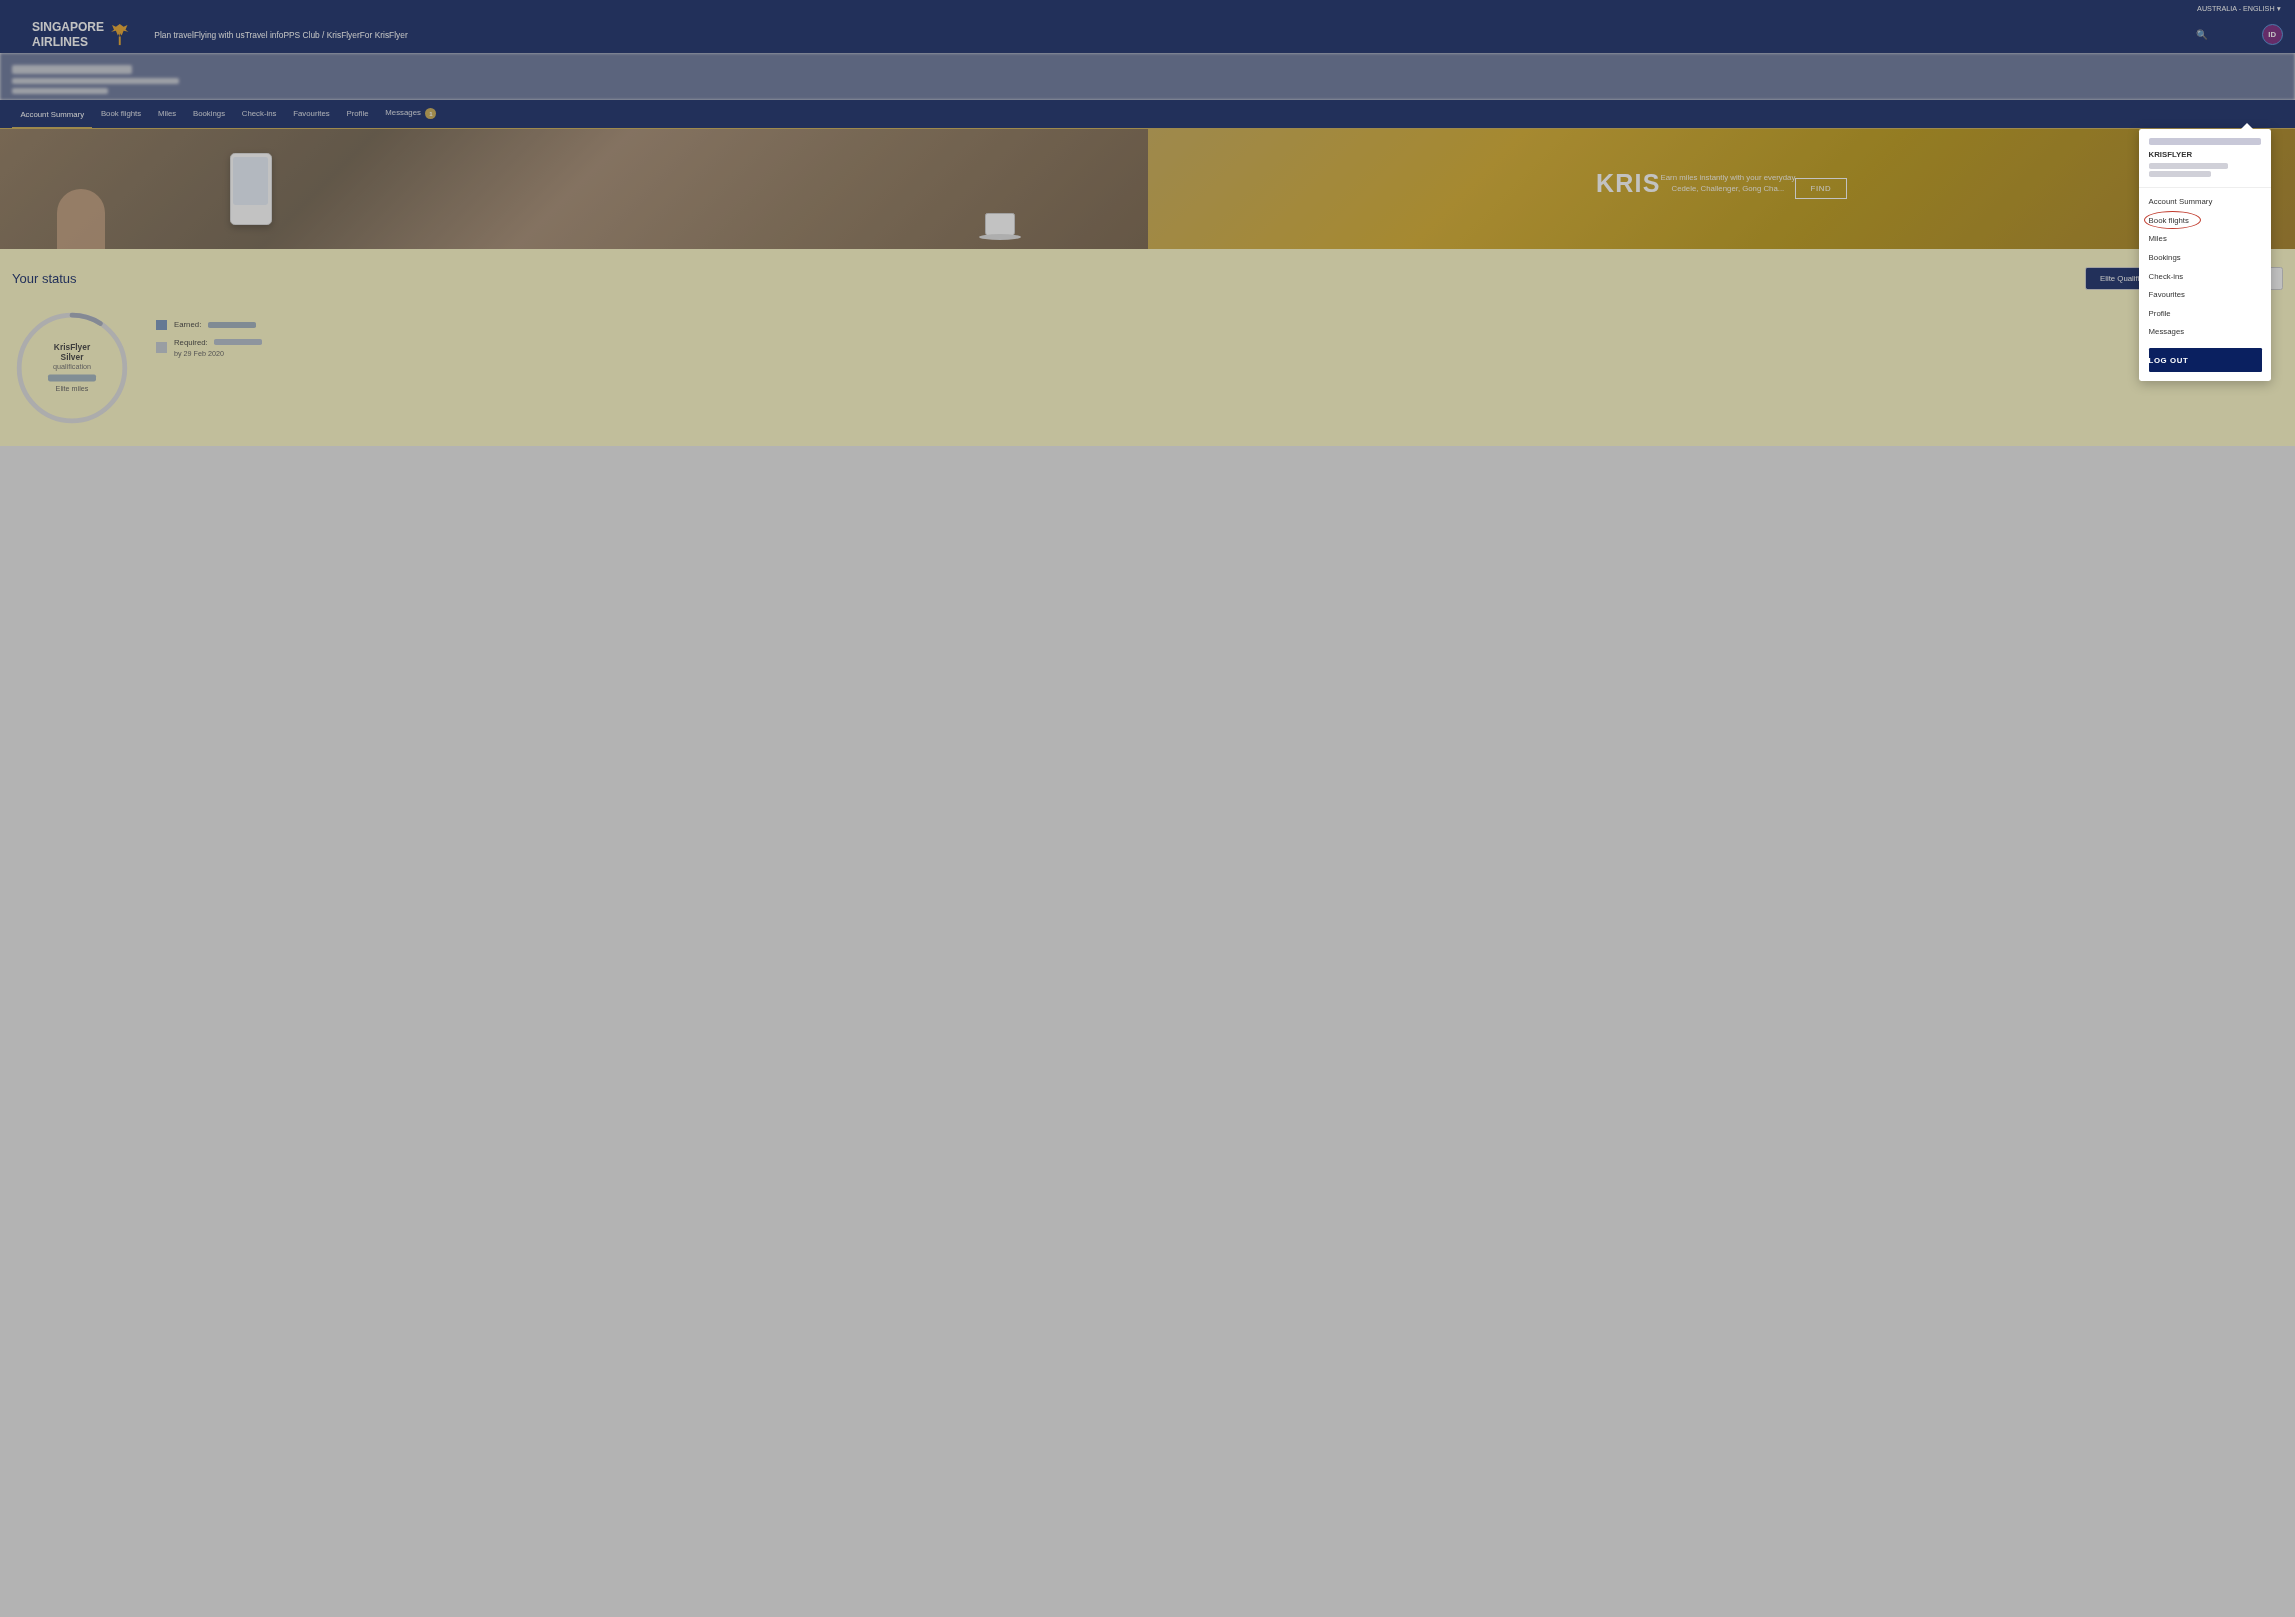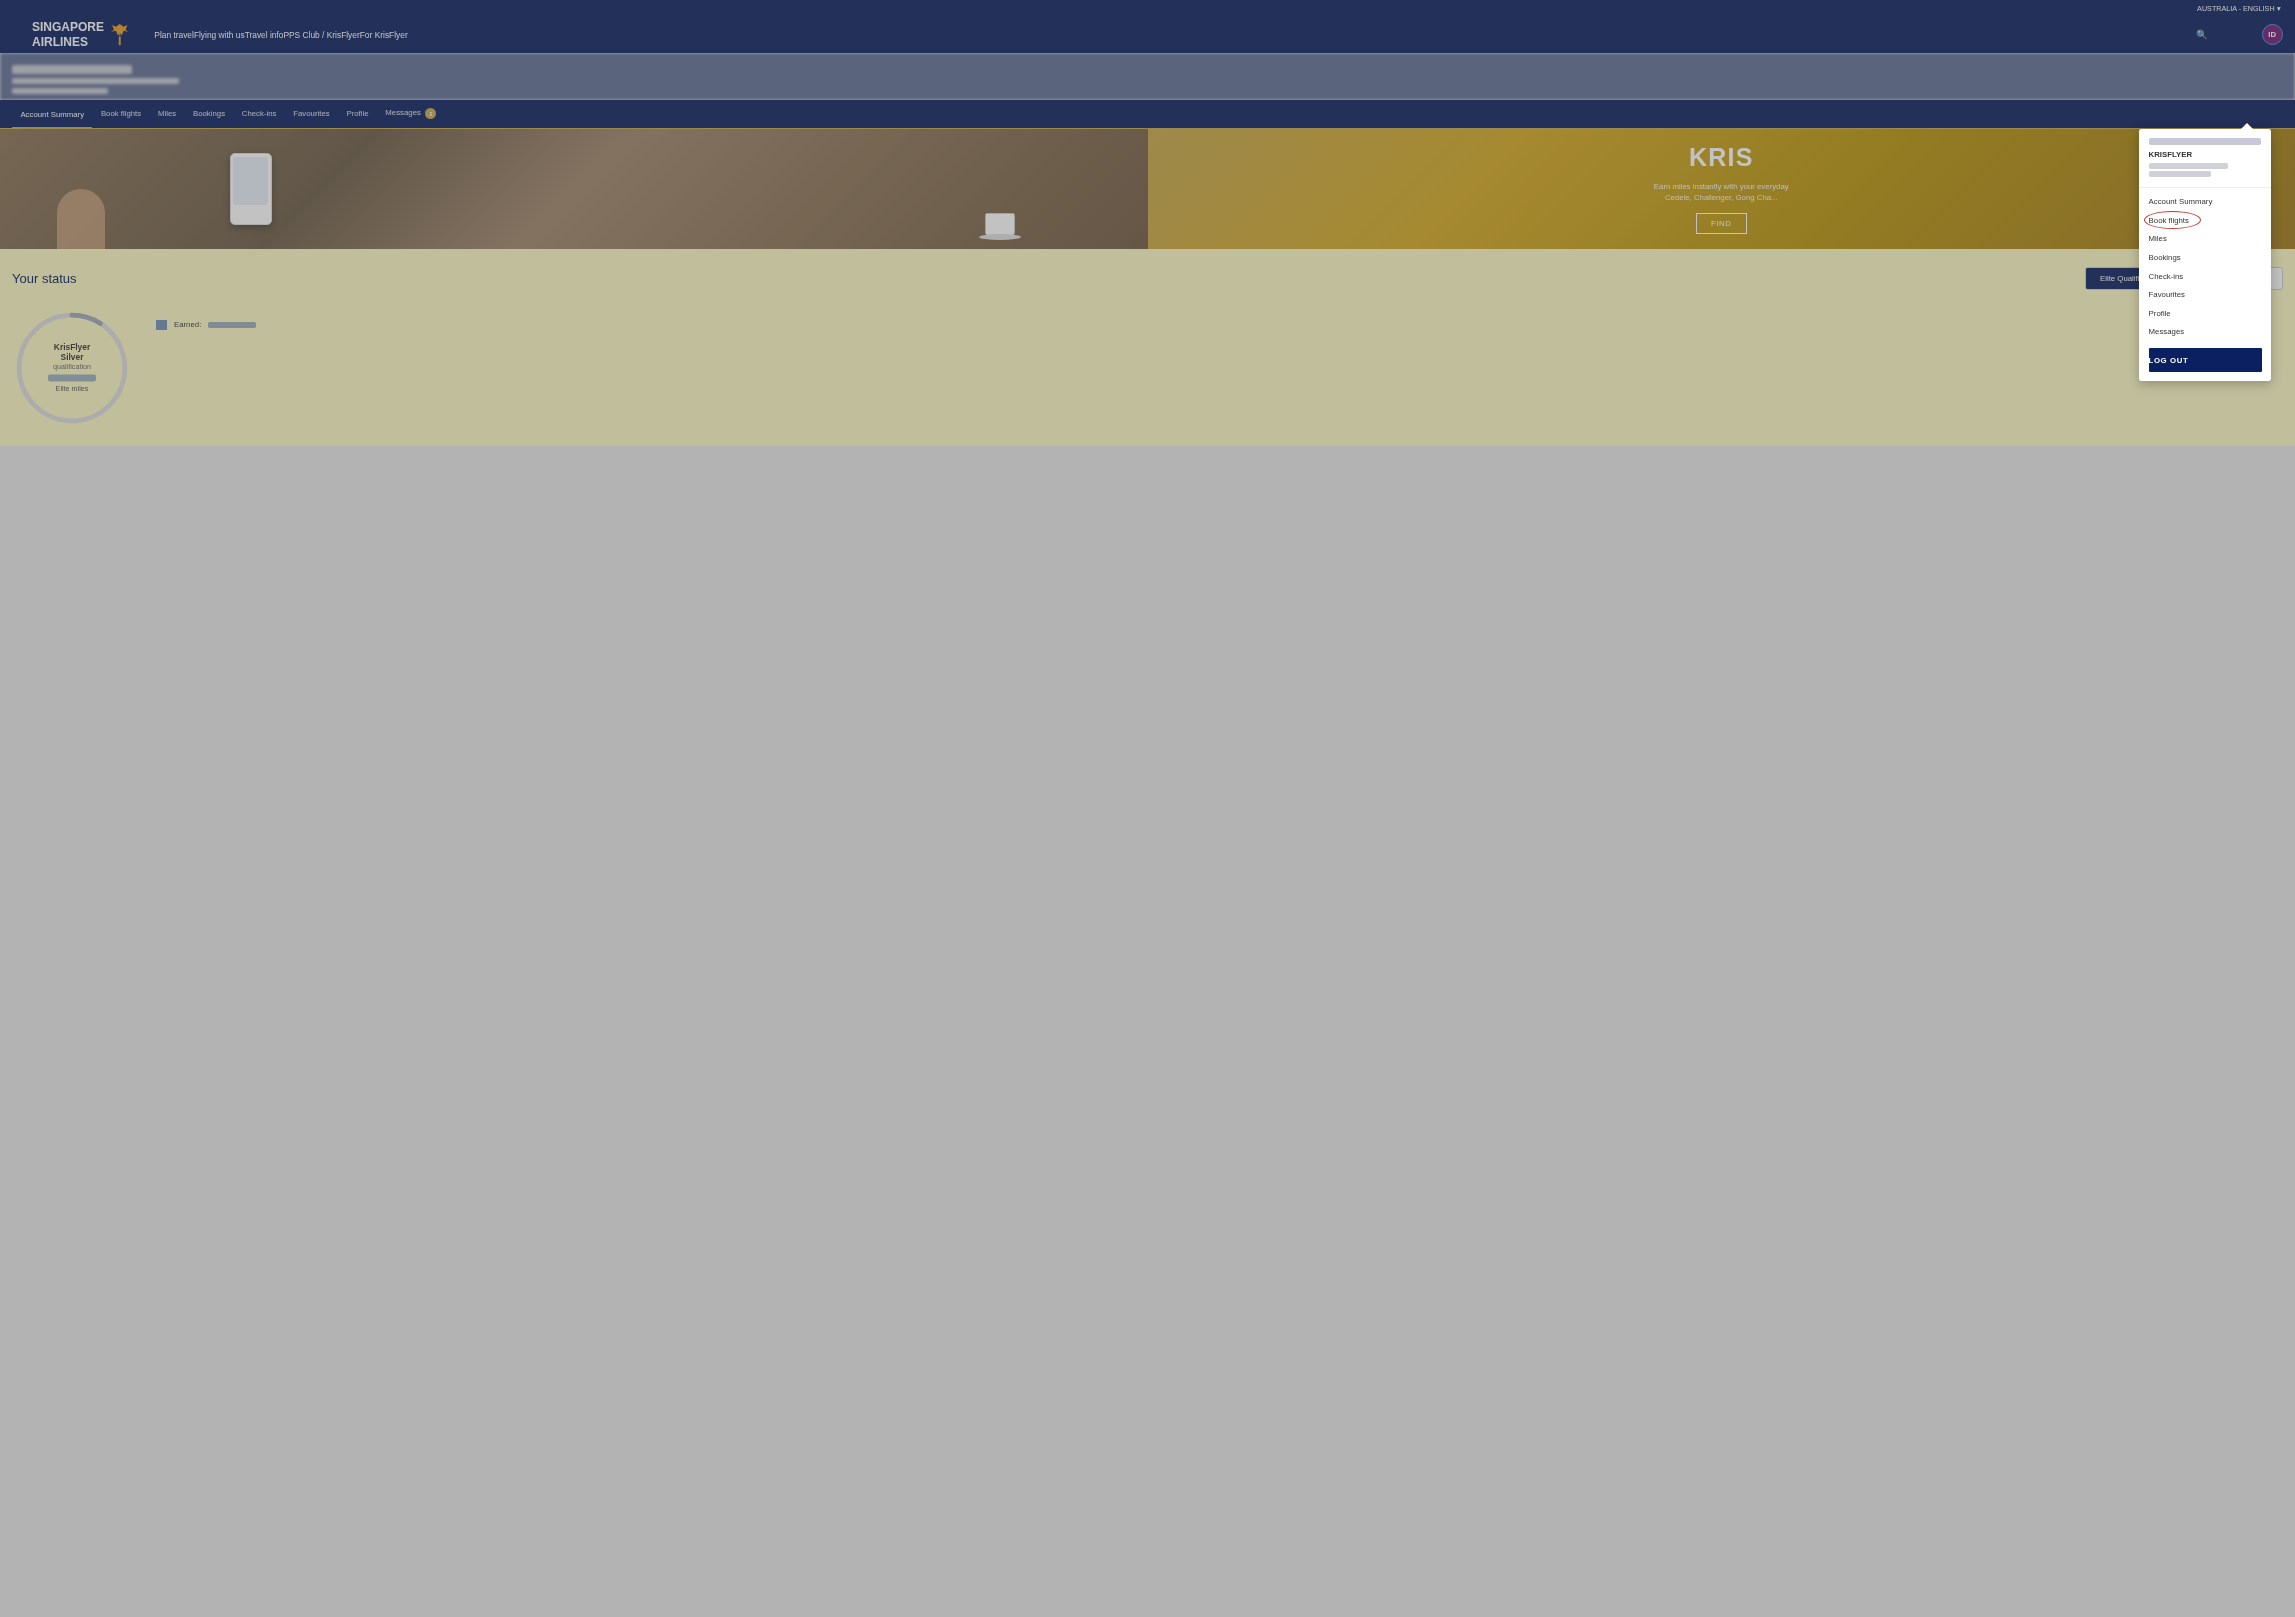--- a/index.html
+++ b/index.html
@@ -315,21 +315,20 @@
       background: #e0e0e0;
       border-radius: 50%;
       position: absolute;
       bottom: -3px;
       left: -6px;
     }
     .banner-right {
       width: 50%;
       background: linear-gradient(135deg, #c8a84b 0%, #d4a820 30%, #b8940a 60%, #a07818 100%);
       display: flex;
-      flex-direction: column;
       align-items: center;
       justify-content: center;
       padding: 12px;
     }
     .banner-kris-title {
       color: white;
       font-size: 25px;
       font-weight: bold;
       letter-spacing: 1.2px;
       margin-bottom: 9.6px;
@@ -609,18 +608,28 @@
         <div class="circle-miles-label">Elite miles</div>
       </div>
     </div>
 
     <div class="miles-info">
       <div class="miles-row">
         <div class="miles-color-box"></div>
         <div style="font-size:7.8px;color:#333;">Earned:</div>
         <div class="miles-row-value-bar"></div>
       </div>
+      <div class="miles-row">
+        <div class="miles-color-box" style="background:#c0c8d0;"></div>
+        <div style="flex:1">
+          <div style="display:flex;align-items:center;gap:6px">
+            <div style="font-size:7.8px;color:#333;">Required:</div>
+            <div class="miles-row-value-bar" style="background:#b0bac8;"></div>
+          </div>
+          <div class="miles-required-date">by 29 Feb 2020</div>
+        </div>
+      </div>
     </div>
   </div>
 </div>
 
 <div class="page-overlay"></div>
 
 
 </body></html>

